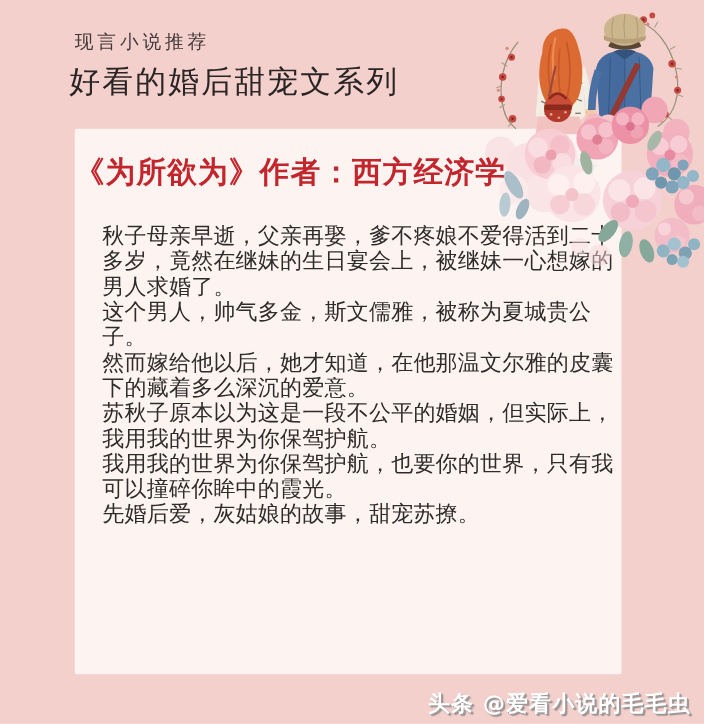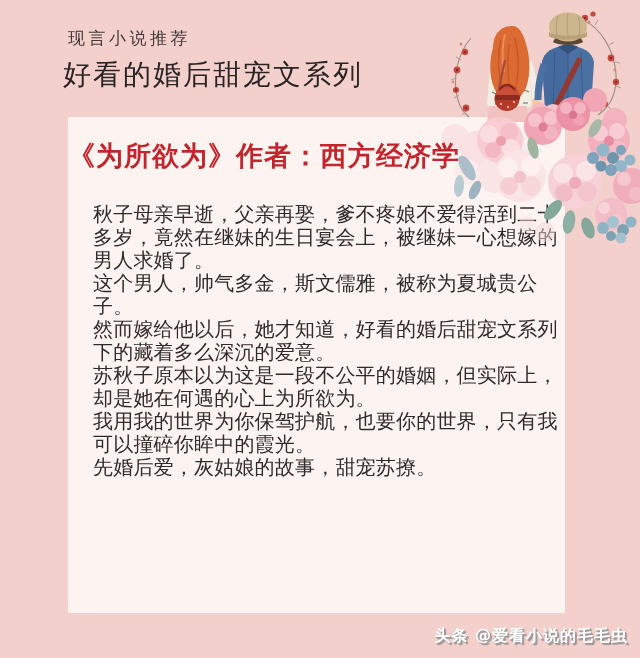--- a/index.html
+++ b/index.html
@@ -29,41 +29,41 @@
     position:absolute;left:25px;top:86px;width:462px;
     font-size:20px;line-height:23px;color:#2e2b2b;letter-spacing:0.2px;
   }
   .synopsis .line{white-space:nowrap;}
   .illu{
     position:absolute;left:425px;top:0;width:215px;height:245px;z-index:2;
     pointer-events:none;
   }
   .watermark{
     position:absolute;right:12px;top:626px;z-index:4;
-    font-size:16px;font-weight:700;color:#ffffff;letter-spacing:1px;
+    font-size:20px;font-weight:700;color:#ffffff;letter-spacing:1px;
     text-shadow:1px 1px 0 #9b9b9b, 2px 2px 1px rgba(110,110,110,0.65);
   }
 </style>
 </head>
 <body>
 
 <div class="kicker">现言小说推荐</div>
 <div class="main-title">好看的婚后甜宠文系列</div>
 
 <div class="card">
   <div class="synopsis">
     <div class="line">秋子母亲早逝，父亲再娶，爹不疼娘不爱得活到二十</div>
     <div class="line">多岁，竟然在继妹的生日宴会上，被继妹一心想嫁的</div>
     <div class="line">男人求婚了。</div>
     <div class="line">这个男人，帅气多金，斯文儒雅，被称为夏城贵公</div>
     <div class="line">子。</div>
-    <div class="line">然而嫁给他以后，她才知道，好看的婚后甜宠文系列</div>
+    <div class="line">然而嫁给他以后，她才知道，在他那温文尔雅的皮囊</div>
     <div class="line">下的藏着多么深沉的爱意。</div>
     <div class="line">苏秋子原本以为这是一段不公平的婚姻，但实际上，</div>
-    <div class="line">却是她在何遇的心上为所欲为。</div>
+    <div class="line">我用我的世界为你保驾护航。</div>
     <div class="line">我用我的世界为你保驾护航，也要你的世界，只有我</div>
     <div class="line">可以撞碎你眸中的霞光。</div>
     <div class="line">先婚后爱，灰姑娘的故事，甜宠苏撩。</div>
   </div>
 </div>
 
 <div class="card-title">《为所欲为》作者：西方经济学</div>
 
 <div class="illu">
 <svg width="215" height="245" viewBox="0 0 215 245" xmlns="http://www.w3.org/2000/svg">

